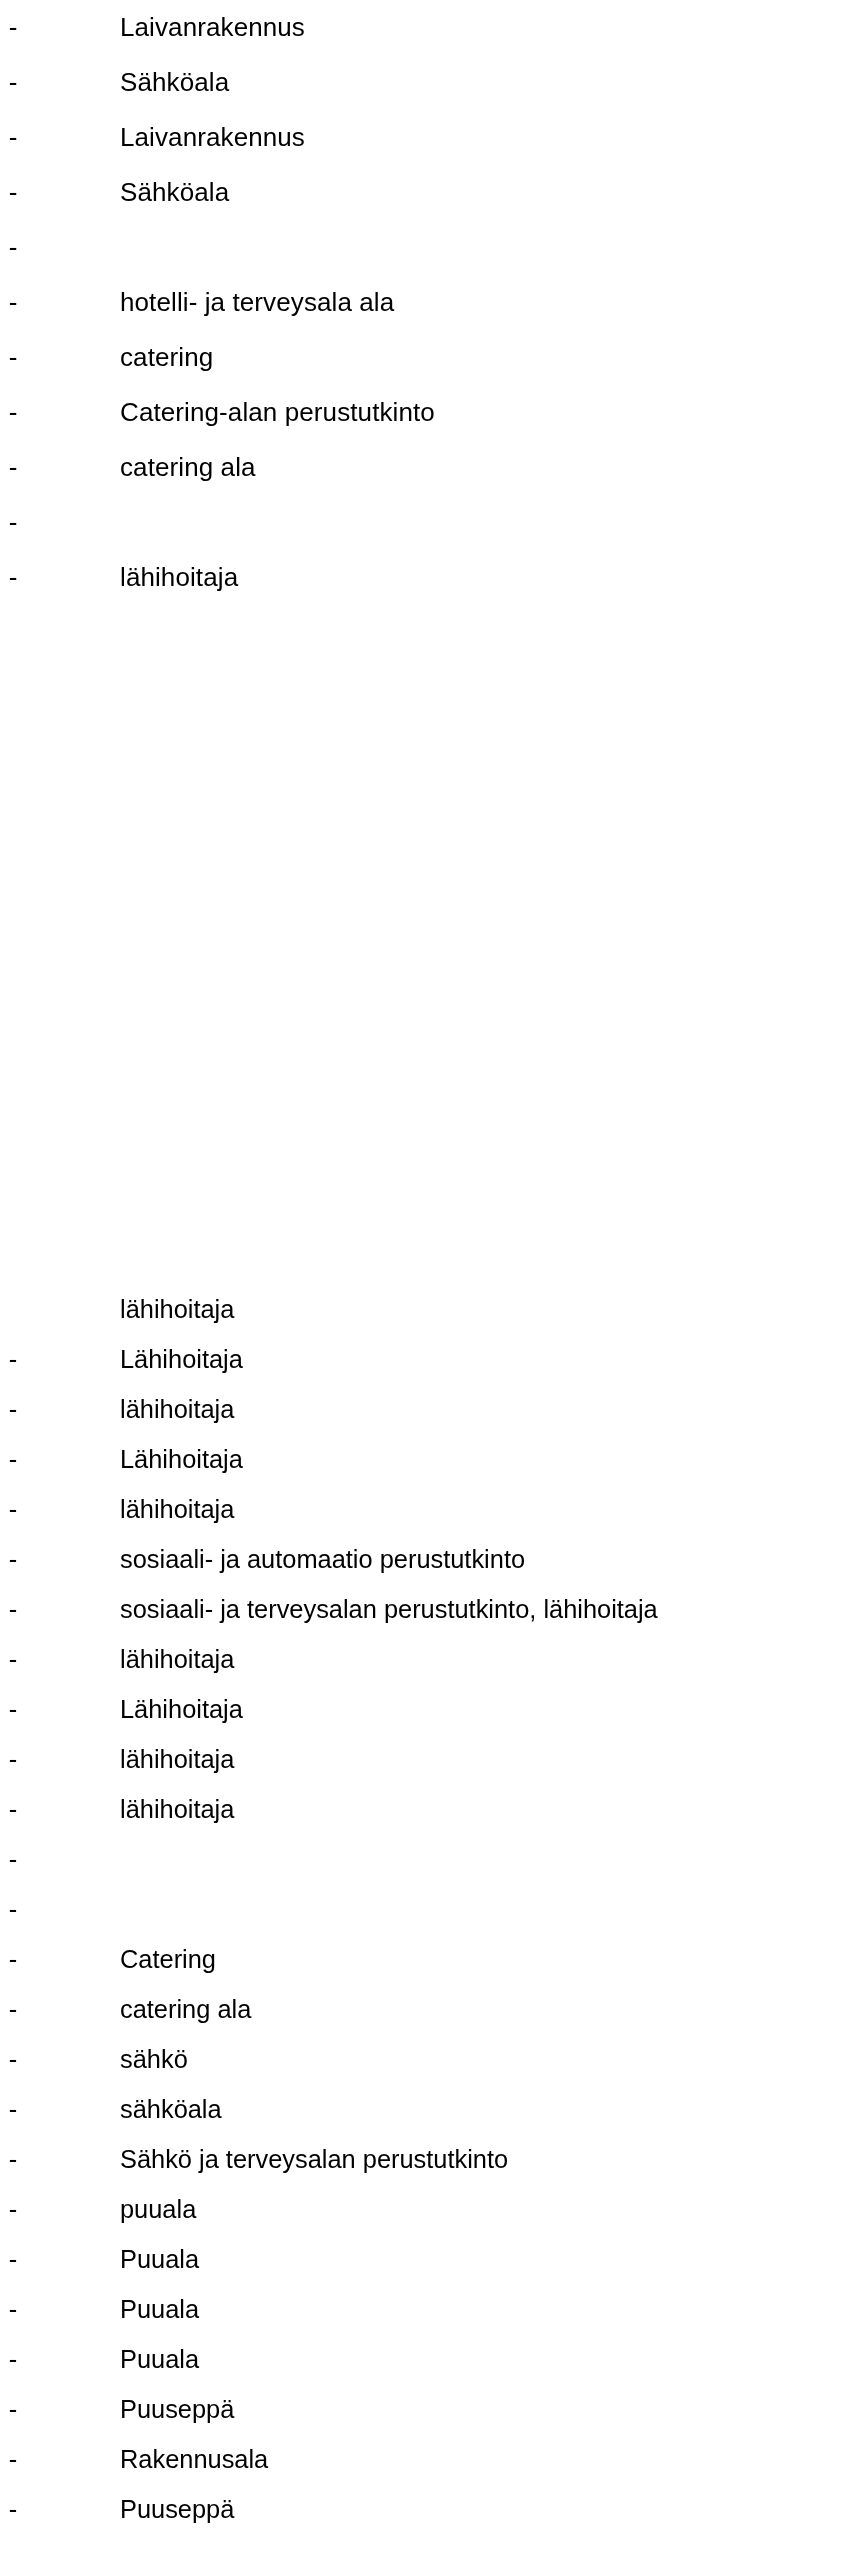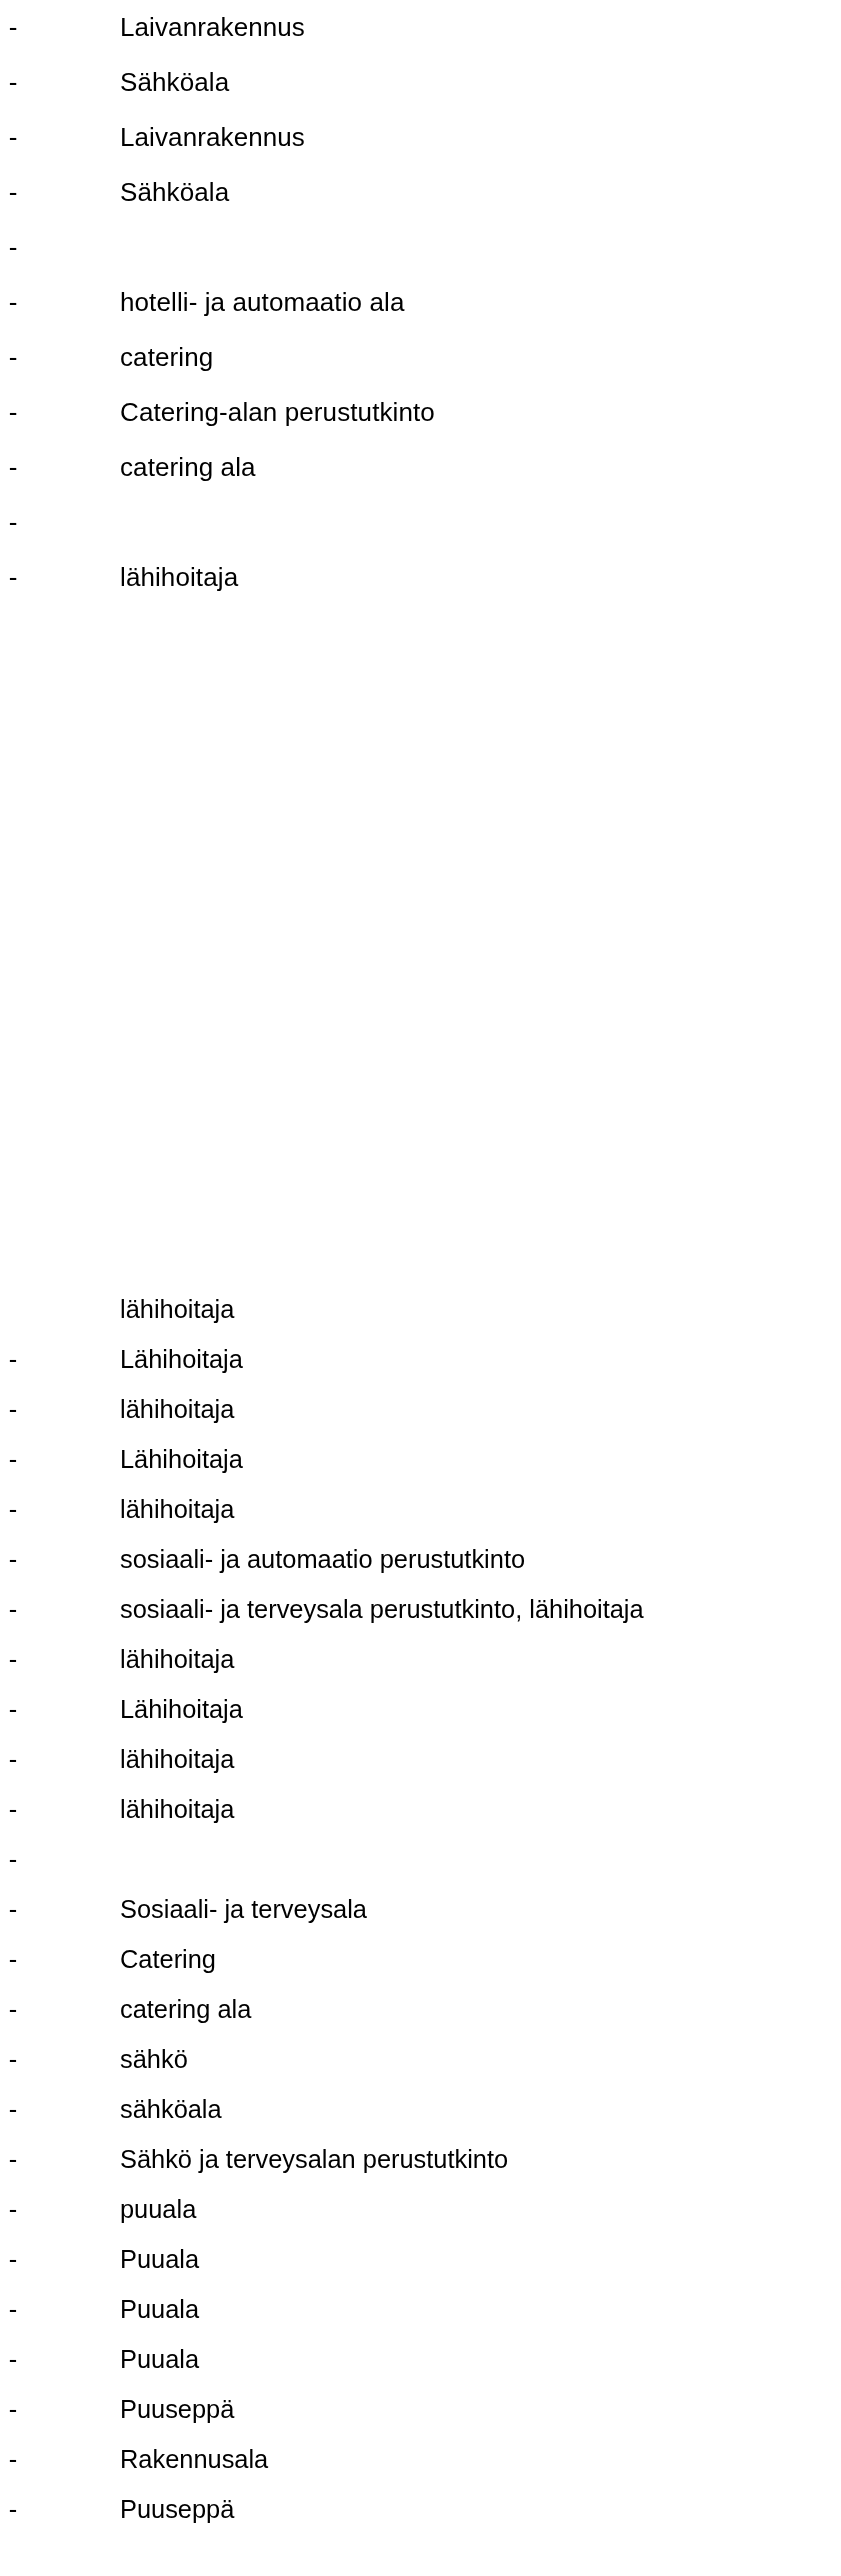--- a/index.html
+++ b/index.html
@@ -76,42 +76,42 @@
 <body>
 
 <div class="doc">
 
   <ul class="list" id="block-a">
       <li class="row"><span class="dash">-</span><span class="txt">Laivanrakennus</span></li>
       <li class="row"><span class="dash">-</span><span class="txt">Sähköala</span></li>
       <li class="row"><span class="dash">-</span><span class="txt">Laivanrakennus</span></li>
       <li class="row"><span class="dash">-</span><span class="txt">Sähköala</span></li>
       <li class="row"><span class="dash">-</span></li>
-      <li class="row"><span class="dash">-</span><span class="txt">hotelli- ja automaatio ala</span></li>
+      <li class="row"><span class="dash">-</span><span class="txt">hotelli- ja terveysala ala</span></li>
       <li class="row"><span class="dash">-</span><span class="txt">catering</span></li>
       <li class="row"><span class="dash">-</span><span class="txt">Catering-alan perustutkinto</span></li>
       <li class="row"><span class="dash">-</span><span class="txt">catering ala</span></li>
       <li class="row"><span class="dash">-</span></li>
       <li class="row"><span class="dash">-</span><span class="txt">lähihoitaja</span></li>
     </ul>
 
   <ul class="list" id="block-b">
       <li class="row no-dash"><span class="txt">lähihoitaja</span></li>
       <li class="row"><span class="dash">-</span><span class="txt">Lähihoitaja</span></li>
       <li class="row"><span class="dash">-</span><span class="txt">lähihoitaja</span></li>
       <li class="row"><span class="dash">-</span><span class="txt">Lähihoitaja</span></li>
       <li class="row"><span class="dash">-</span><span class="txt">lähihoitaja</span></li>
       <li class="row"><span class="dash">-</span><span class="txt">sosiaali- ja automaatio perustutkinto</span></li>
-      <li class="row"><span class="dash">-</span><span class="txt">sosiaali- ja terveysala perustutkinto, lähihoitaja</span></li>
+      <li class="row"><span class="dash">-</span><span class="txt">sosiaali- ja terveysalan perustutkinto, lähihoitaja</span></li>
       <li class="row"><span class="dash">-</span><span class="txt">lähihoitaja</span></li>
       <li class="row"><span class="dash">-</span><span class="txt">Lähihoitaja</span></li>
       <li class="row"><span class="dash">-</span><span class="txt">lähihoitaja</span></li>
       <li class="row"><span class="dash">-</span><span class="txt">lähihoitaja</span></li>
       <li class="row"><span class="dash">-</span></li>
-      <li class="row"><span class="dash">-</span><span class="txt">Sosiaali- ja terveysala</span></li>
+      <li class="row"><span class="dash">-</span></li>
       <li class="row"><span class="dash">-</span><span class="txt">Catering</span></li>
       <li class="row"><span class="dash">-</span><span class="txt">catering ala</span></li>
       <li class="row"><span class="dash">-</span><span class="txt">sähkö</span></li>
       <li class="row"><span class="dash">-</span><span class="txt">sähköala</span></li>
       <li class="row"><span class="dash">-</span><span class="txt">Sähkö ja terveysalan perustutkinto</span></li>
       <li class="row"><span class="dash">-</span><span class="txt">puuala</span></li>
       <li class="row"><span class="dash">-</span><span class="txt">Puuala</span></li>
       <li class="row"><span class="dash">-</span><span class="txt">Puuala</span></li>
       <li class="row"><span class="dash">-</span><span class="txt">Puuala</span></li>
       <li class="row"><span class="dash">-</span><span class="txt">Puuseppä</span></li>

